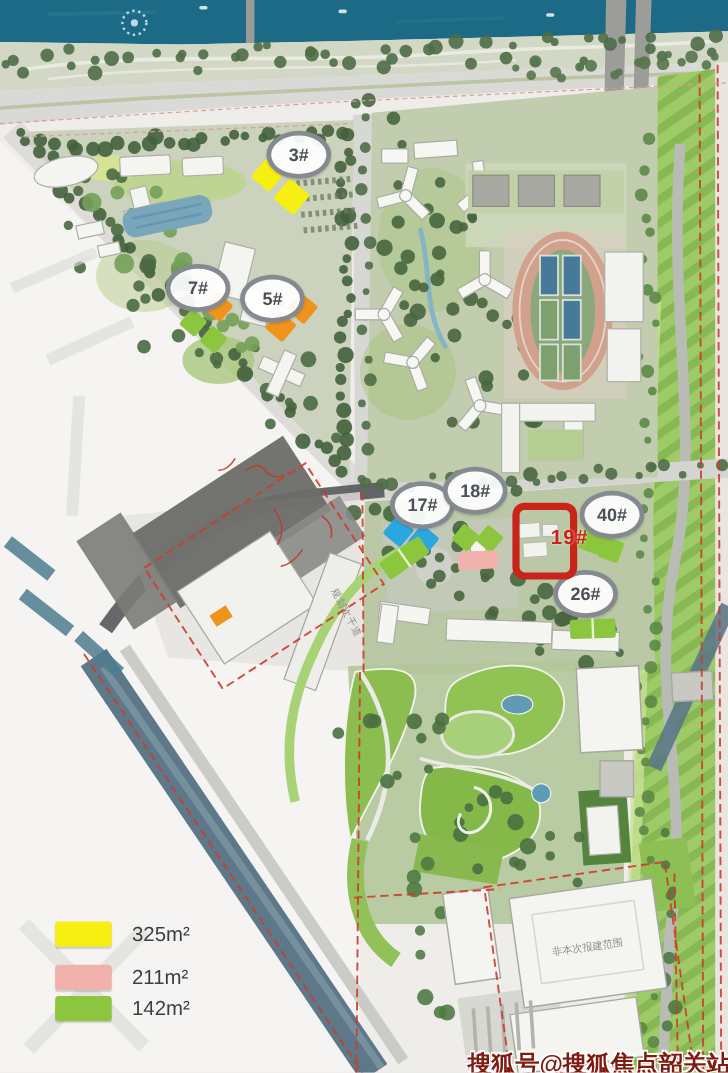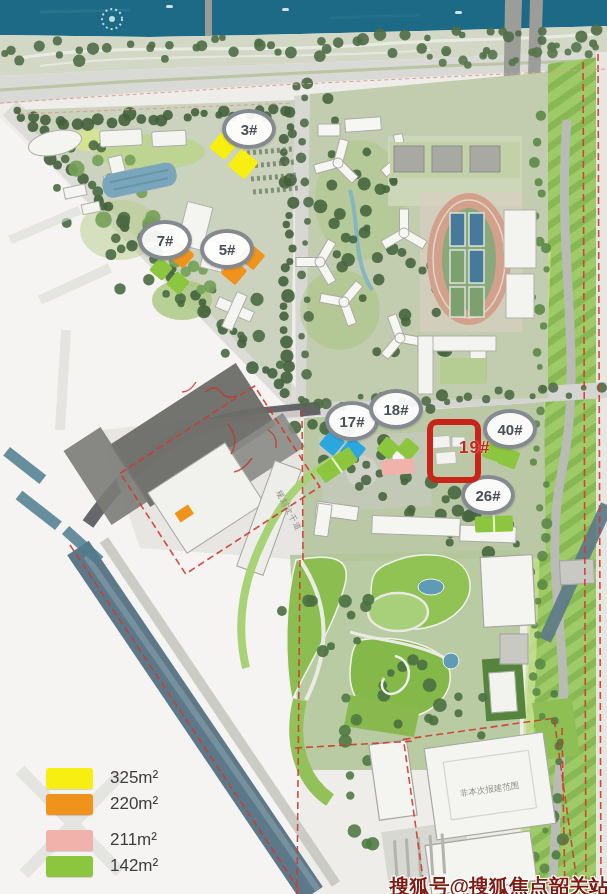--- a/index.html
+++ b/index.html
@@ -10,21 +10,21 @@
          width:46px;height:32px;background:rgba(255,255,255,.93);
          border:4px solid #858a90;border-radius:50%;
          font-weight:bold;font-size:15px;color:#4a5057;
          transform:translate(-50%,-50%);box-shadow:0 1px 2px rgba(60,60,60,.25);}
   .hl-box{position:absolute;left:427px;top:419px;width:42px;height:52px;
           border:6px solid #c9241a;border-radius:10px;}
   .hl-label{position:absolute;left:425px;top:438px;width:54px;text-align:left;
             font-weight:900;font-size:17px;letter-spacing:1px;color:#c9241a;
             text-shadow:0 0 2px rgba(255,255,255,.8);margin-left:34px;}
   .legend{position:absolute;left:46px;top:768px;}
-  .legend-item{display:flex;align-items:flex-start;height:21px;margin-bottom:5px;}
+  .legend-item{display:flex;align-items:center;height:21px;margin-bottom:5px;}
   .legend-item.gap{margin-top:15px;}
   .swatch{width:47px;height:21px;border-radius:3px;box-shadow:0 1px 1px rgba(0,0,0,.15);}
   .legend-label{margin-left:17px;font-size:17px;color:#3e3e3e;}
   .sohu{position:absolute;right:-2px;bottom:-6px;white-space:nowrap;
         font-weight:bold;font-size:20px;color:#7d1b12;
         text-shadow:-1px -1px 0 #fff,1px -1px 0 #fff,-1px 1px 0 #fff,1px 1px 0 #fff;}
 </style>
 </head>
 <body>
 
@@ -721,24 +721,20 @@
 <div class="badge" style="left:488px;top:495px">26#</div>
 
 <div class="hl-box" style="border-color: rgb(201, 36, 26);"></div>
 <div class="hl-label" style="color: rgb(201, 36, 26);">19#</div>
 
 <div class="legend">
   <div class="legend-item">
     <div class="swatch" style="background: rgb(247, 238, 18);"></div>
     <div class="legend-label">325m²</div>
   </div>
-  <div class="legend-item">
-    <div class="swatch" style="background: rgb(240, 147, 28);"></div>
-    <div class="legend-label">220m²</div>
-  </div>
   <div class="legend-item gap">
     <div class="swatch" style="background: rgb(242, 178, 172);"></div>
     <div class="legend-label">211m²</div>
   </div>
   <div class="legend-item">
     <div class="swatch" style="background: rgb(140, 198, 63);"></div>
     <div class="legend-label">142m²</div>
   </div>
 </div>
 

